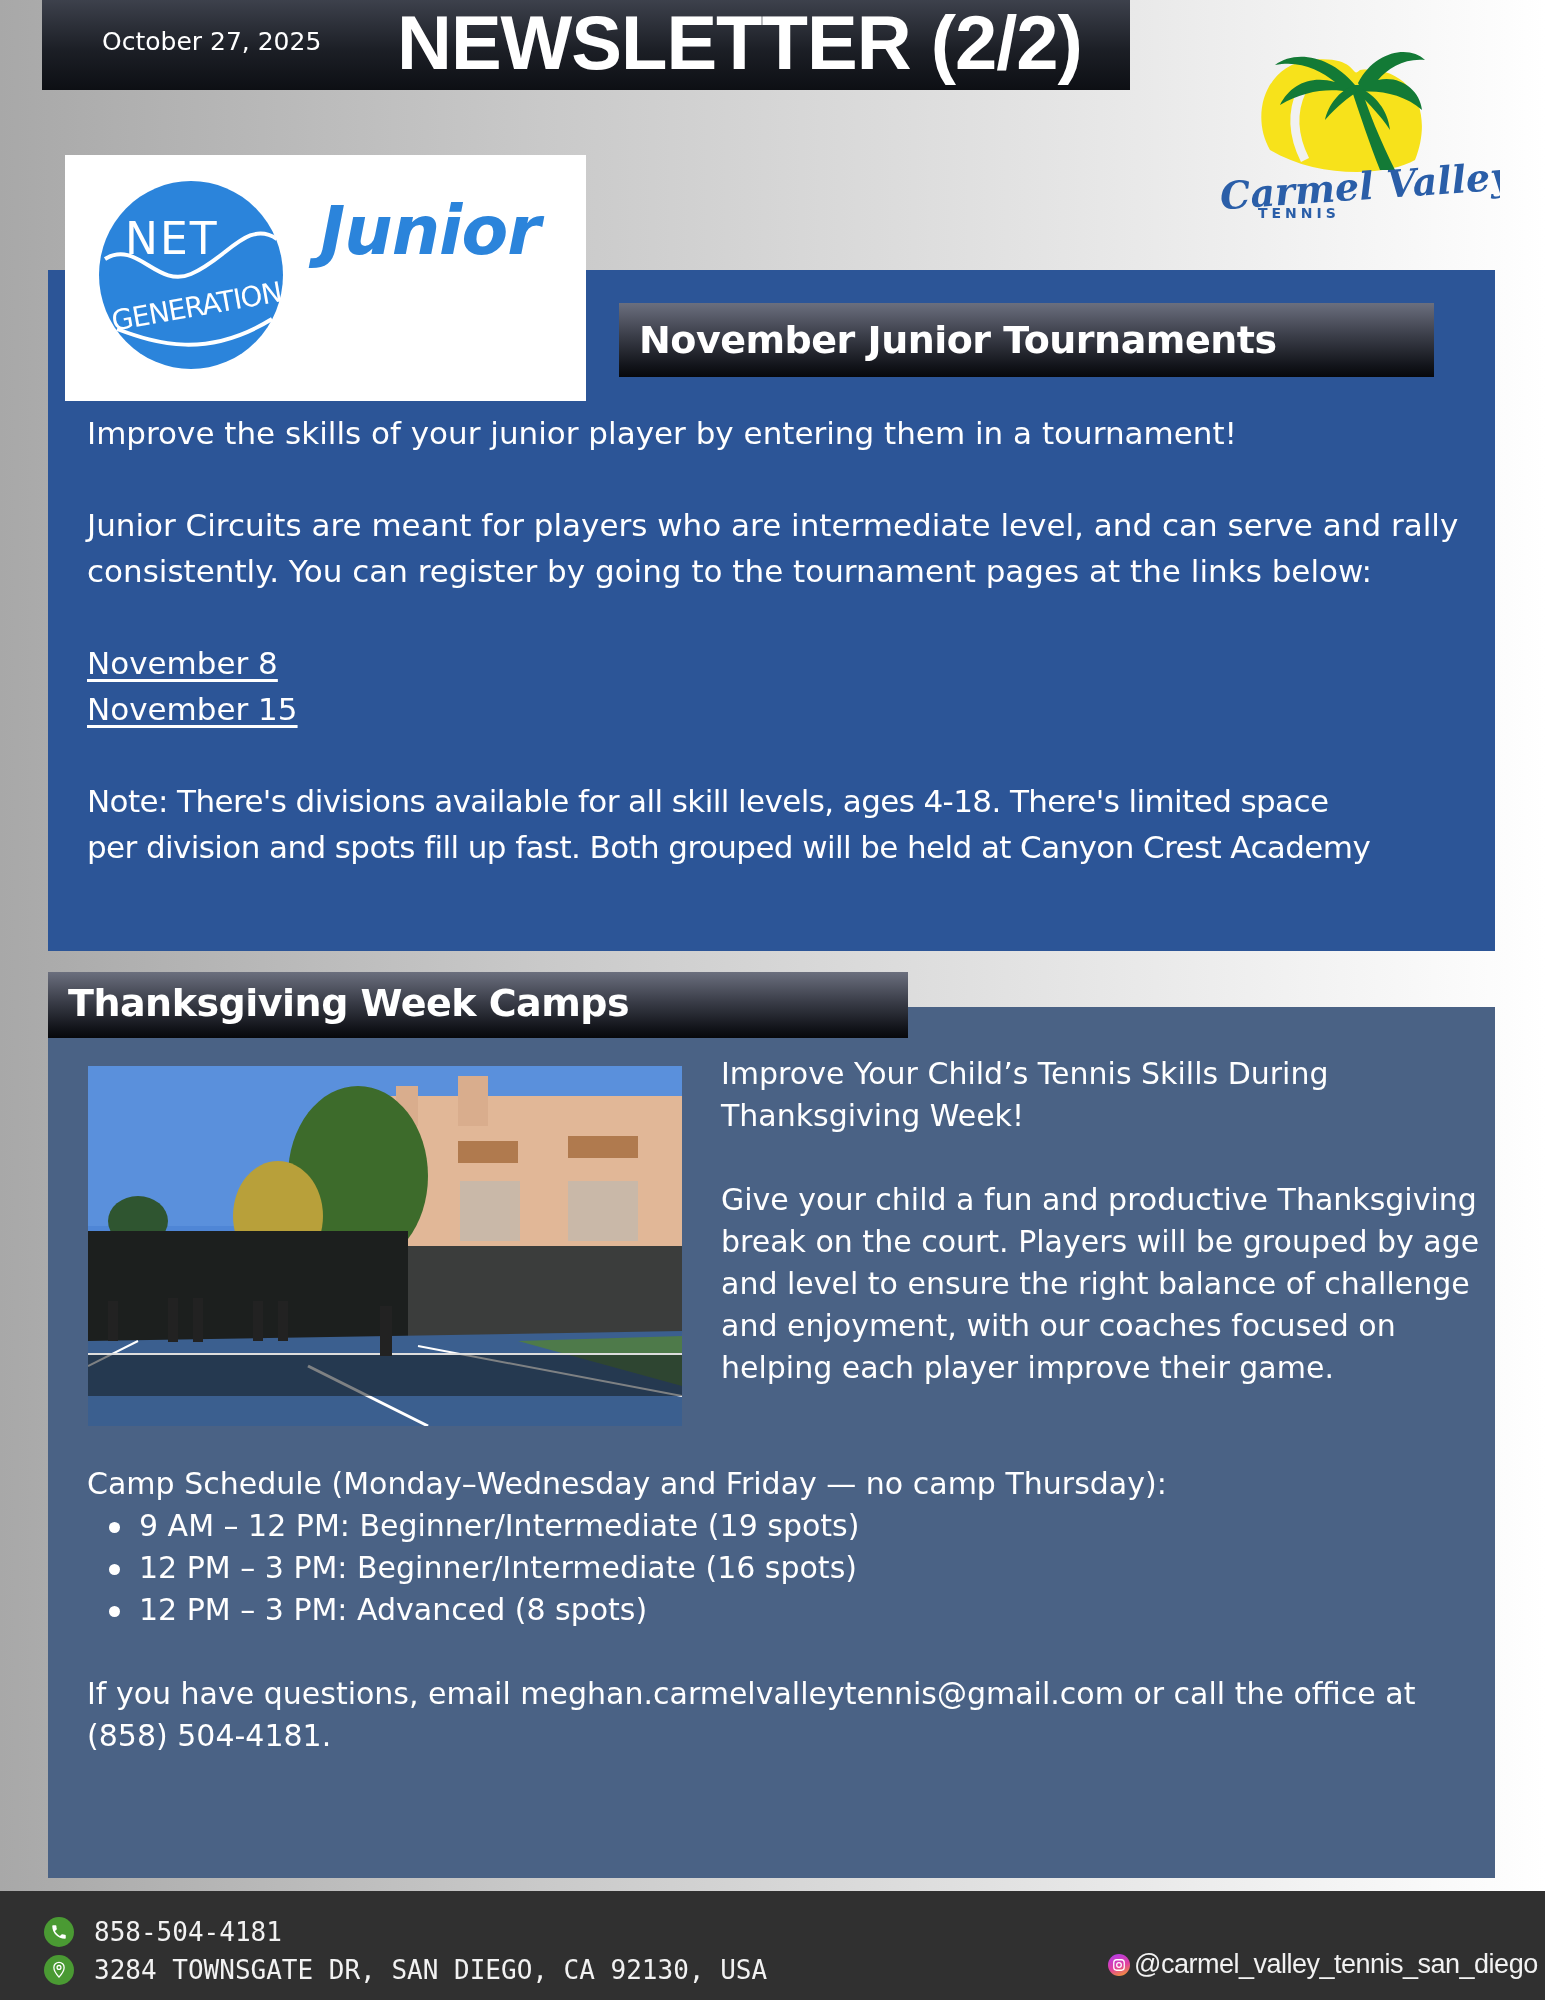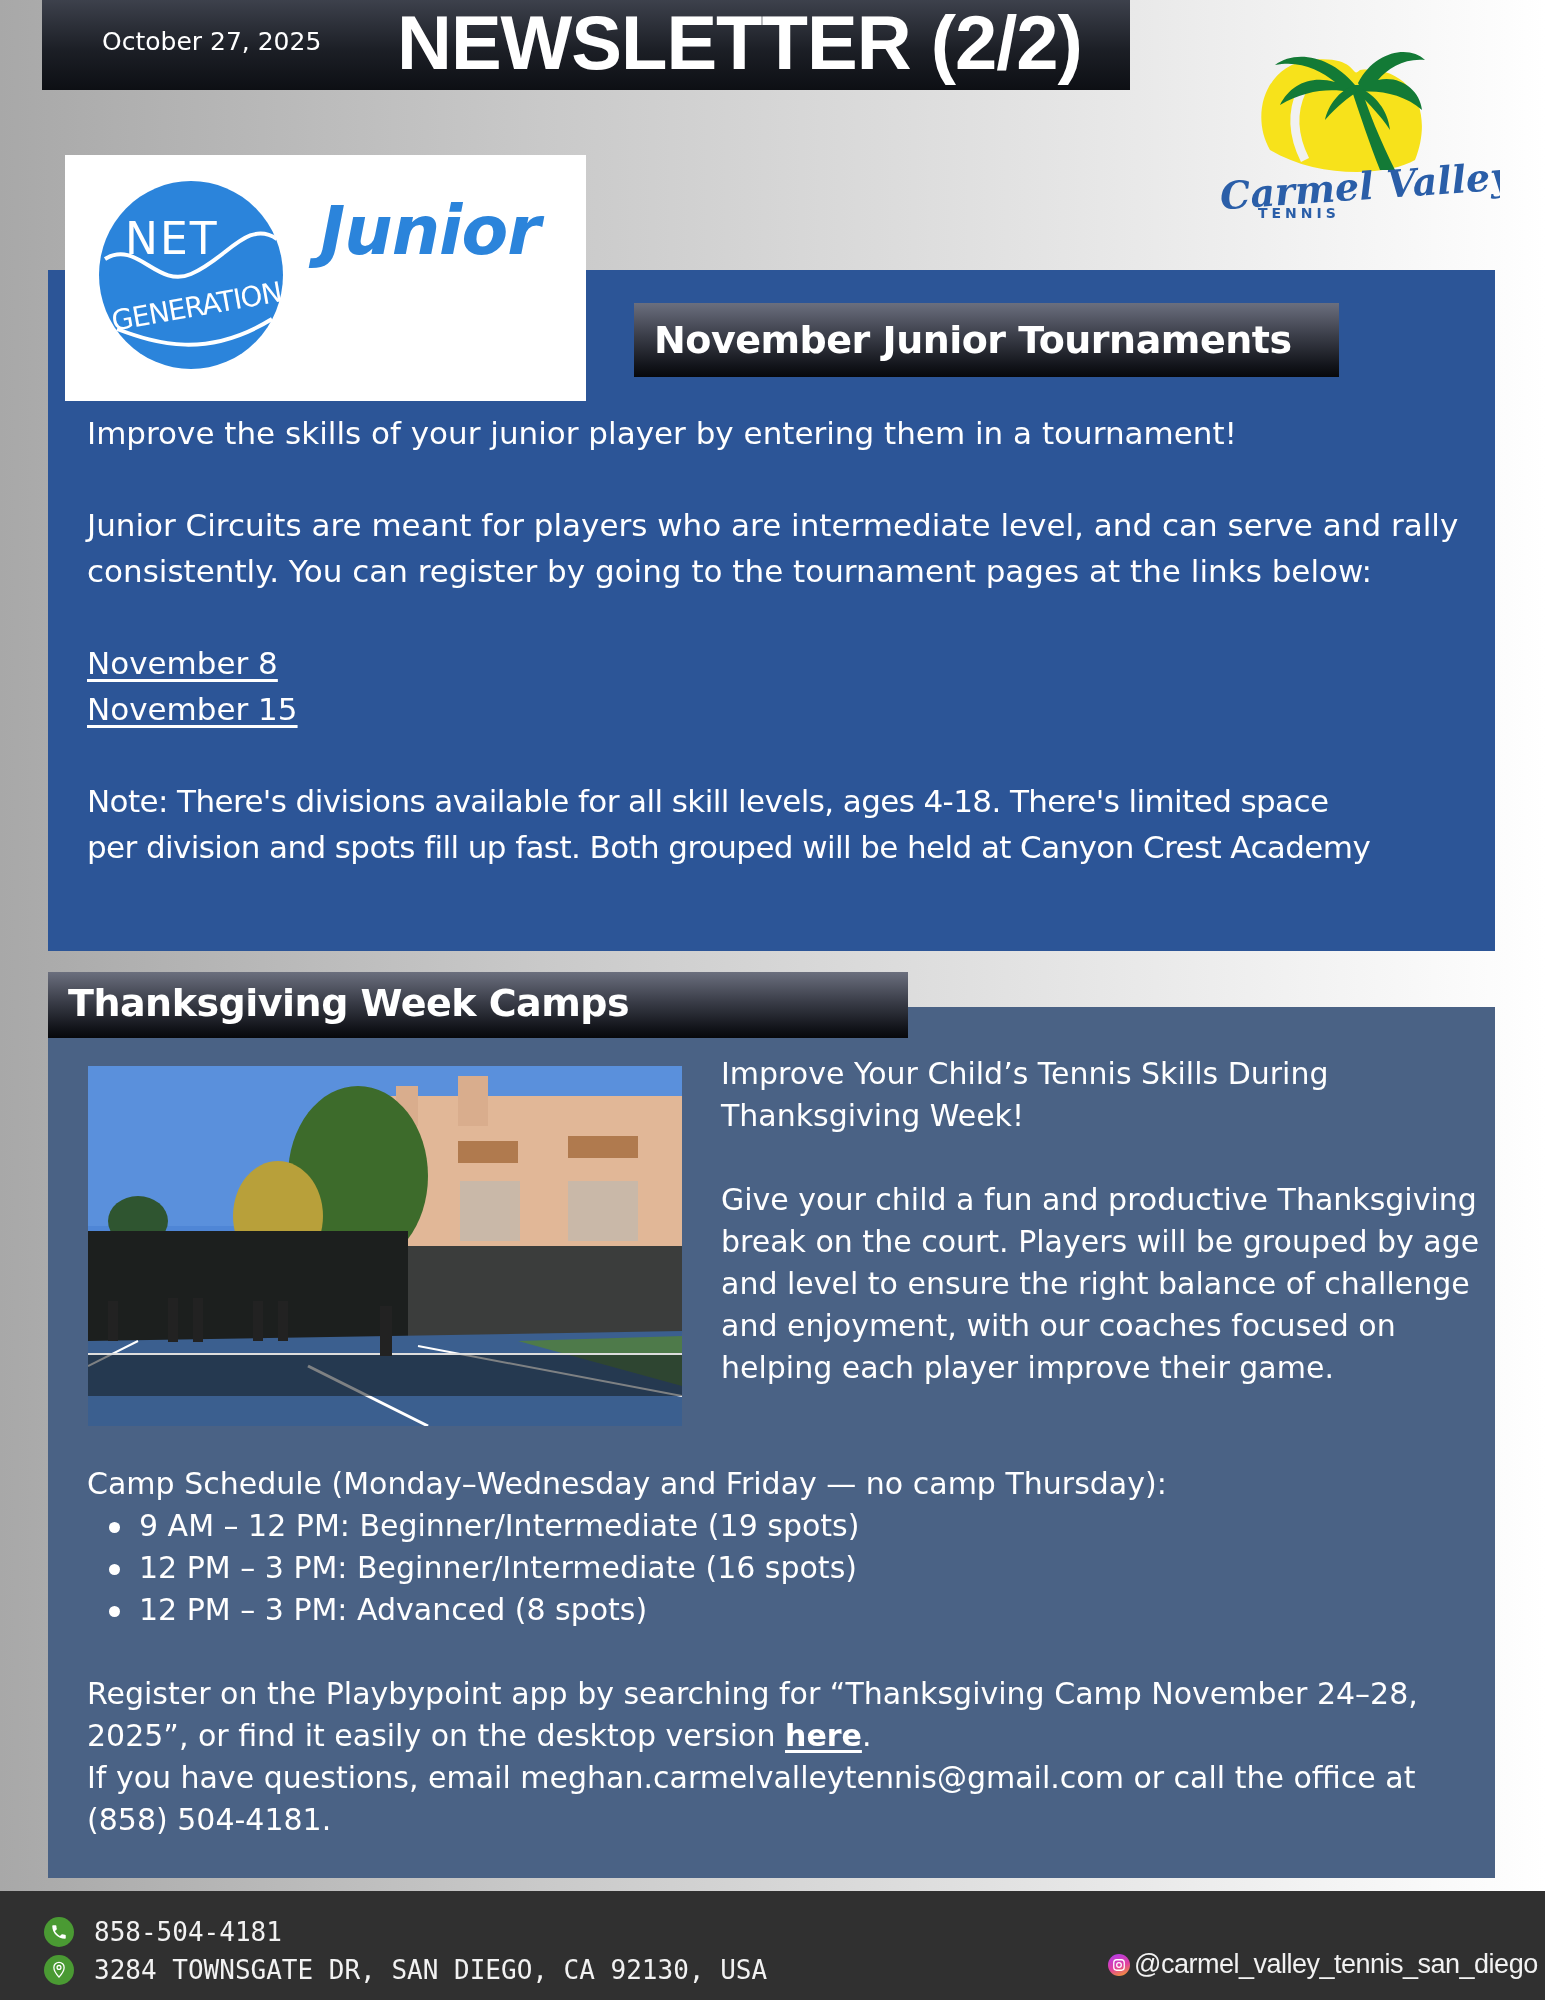--- a/index.html
+++ b/index.html
@@ -43,21 +43,21 @@
     font-family: "DejaVu Sans", sans-serif; font-weight: bold; font-style: italic;
     font-size: 68px; line-height: 92px; letter-spacing: -1px;
   }
   .jc-logo .jc-text div:nth-child(1) { padding-left: 10px; }
   .sec-title {
     position: absolute; color: #fff; font-weight: bold;
     background: linear-gradient(180deg, #6b6f7e 0%, #3a3d48 45%, #12141a 85%, #07080b 100%);
     font-family: "DejaVu Sans", sans-serif;
   }
   .sec1-title {
-    left: 634px; top: 303px; width: 705px; height: 74px;
+    left: 619px; top: 303px; width: 815px; height: 74px;
     font-size: 38px; line-height: 74px; padding-left: 20px; letter-spacing: -0.5px;
   }
   .sec-body {
     position: absolute; font-family: "DejaVu Sans", sans-serif; color: #fff;
   }
   .s1-body { left: 87px; top: 410px; width: 1400px; font-size: 31px; line-height: 46px; }
   .s1-body p { margin: 0; }
   .s1-body .gap { height: 46px; }
   .s1-body a { color: #fff; text-decoration: underline; text-underline-offset: 5px; }
   .s1-body .note { letter-spacing: -0.6px; }
@@ -216,21 +216,20 @@
 </div>
 
 <div class="sec-body s2-lower">
   <p>Camp Schedule (Monday–Wednesday and Friday — no camp Thursday):</p>
   <ul>
     <li>9 AM – 12 PM: Beginner/Intermediate (19 spots)</li>
     <li>12 PM – 3 PM: Beginner/Intermediate (16 spots)</li>
     <li>12 PM – 3 PM: Advanced (8 spots)</li>
   </ul>
   <div class="gap"></div>
-  <p><span>Register on the Playbypoint app by searching for “Thanksgiving Camp November 24–28, 2025”, or find it easily on the desktop version </span><a href="#">here</a><span>.</span></p>
   <p>If you have questions, email meghan.carmelvalleytennis@gmail.com or call the office at (858) 504-4181.</p>
 </div>
 
 <div class="footer"></div>
 
 <div class="footer-row f-phone">
   <span class="ico">
     <svg width="18" height="18" viewBox="0 0 24 24">
         <path d="M6.6 10.8c1.4 2.8 3.8 5.1 6.6 6.6l2.2-2.2c.3-.3.7-.4 1-.2 1.1.4 2.3.6 3.6.6.6 0 1 .4 1 1V20c0 .6-.4 1-1 1C10.6 21 3 13.4 3 4c0-.6.4-1 1-1h3.5c.6 0 1 .4 1 1 0 1.3.2 2.5.6 3.6.1.3 0 .7-.2 1z" fill="#fff"></path>
       </svg>

